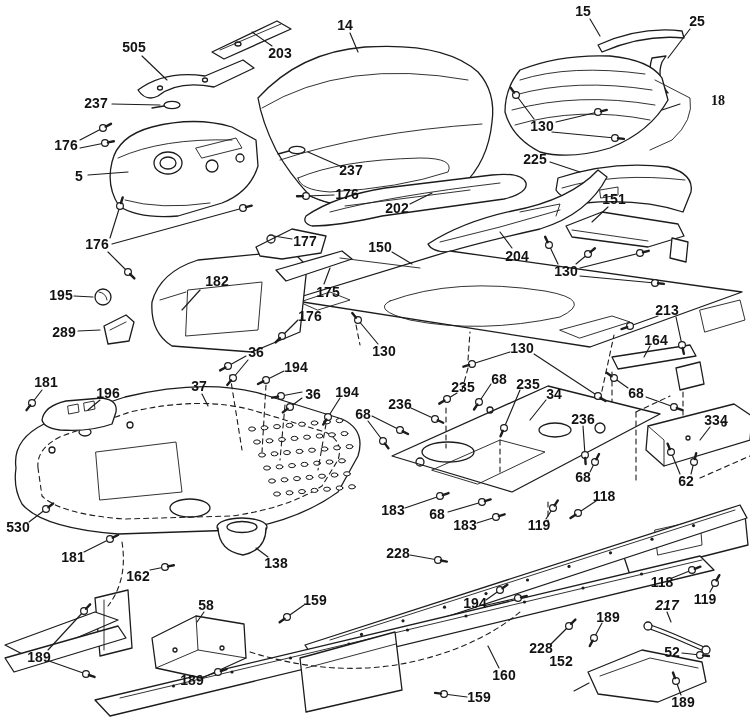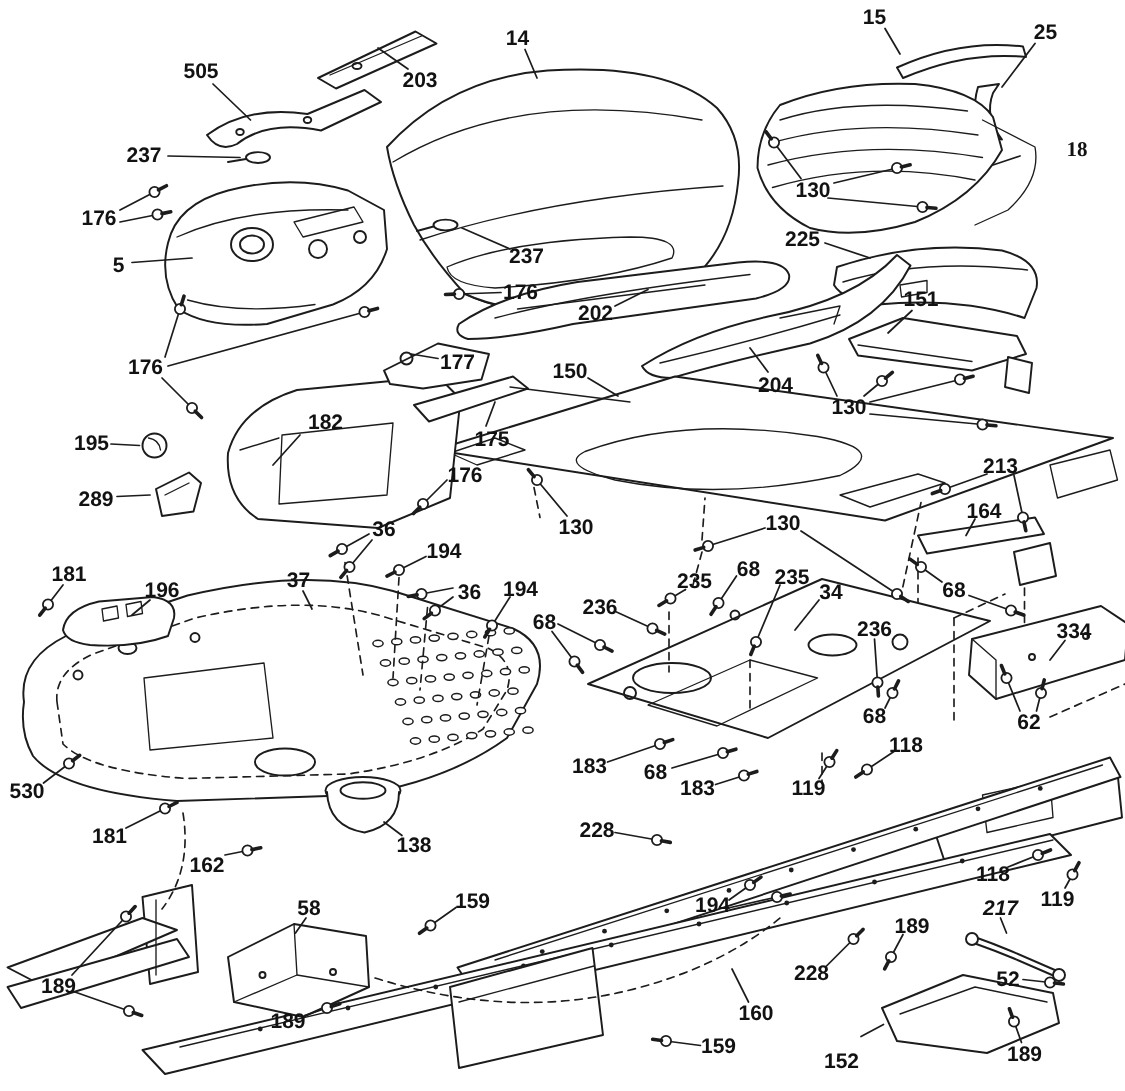--- a/index.html
+++ b/index.html
@@ -705,16 +705,16 @@
       <span class="callout" style="left: 667px; top: 605px; font-style: italic;">217</span>
       <span class="callout" style="left: 206px; top: 605px;">58</span>
       <span class="callout" style="left: 315px; top: 600px;">159</span>
       <span class="callout" style="left: 608px; top: 617px;">189</span>
       <span class="callout" style="left: 541px; top: 648px;">228</span>
       <span class="callout" style="left: 672px; top: 652px;">52</span>
       <span class="callout" style="left: 39px; top: 657px;">189</span>
       <span class="callout" style="left: 192px; top: 680px;">189</span>
       <span class="callout" style="left: 504px; top: 675px;">160</span>
       <span class="callout" style="left: 479px; top: 697px;">159</span>
-      <span class="callout" style="left: 561px; top: 707px; text-align: center;">152</span>
+      <span class="callout" style="left: 561px; top: 661px; text-align: center;">152</span>
       <span class="callout" style="left: 683px; top: 702px;">189</span>
     </div>
 </div>
 
 </body></html>

